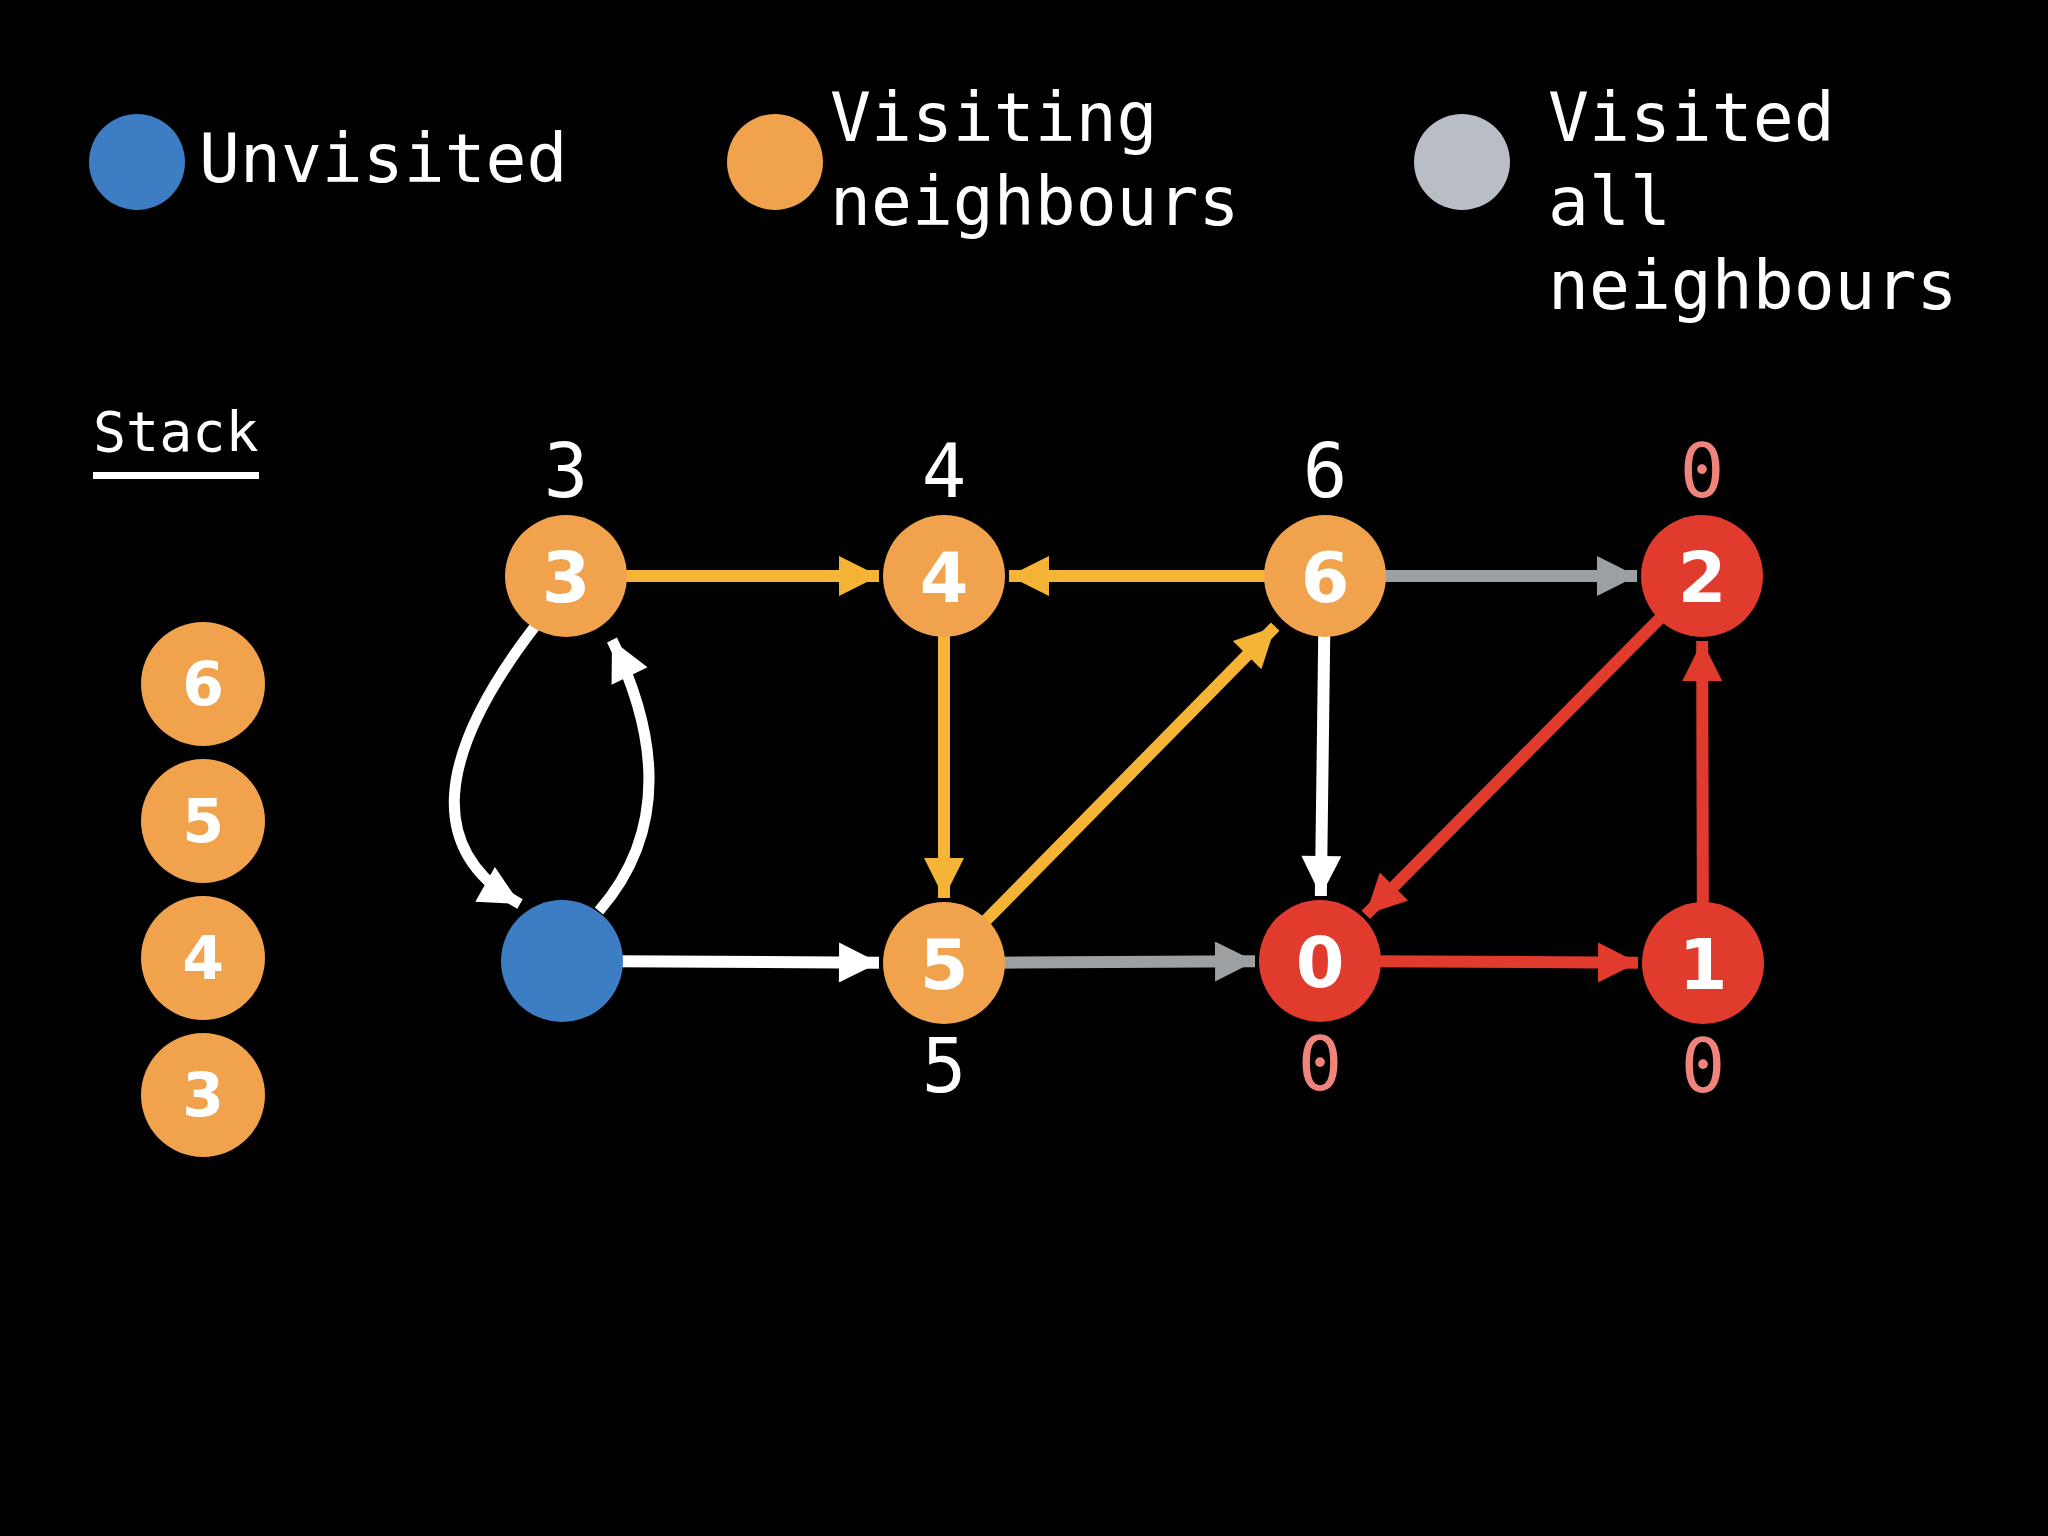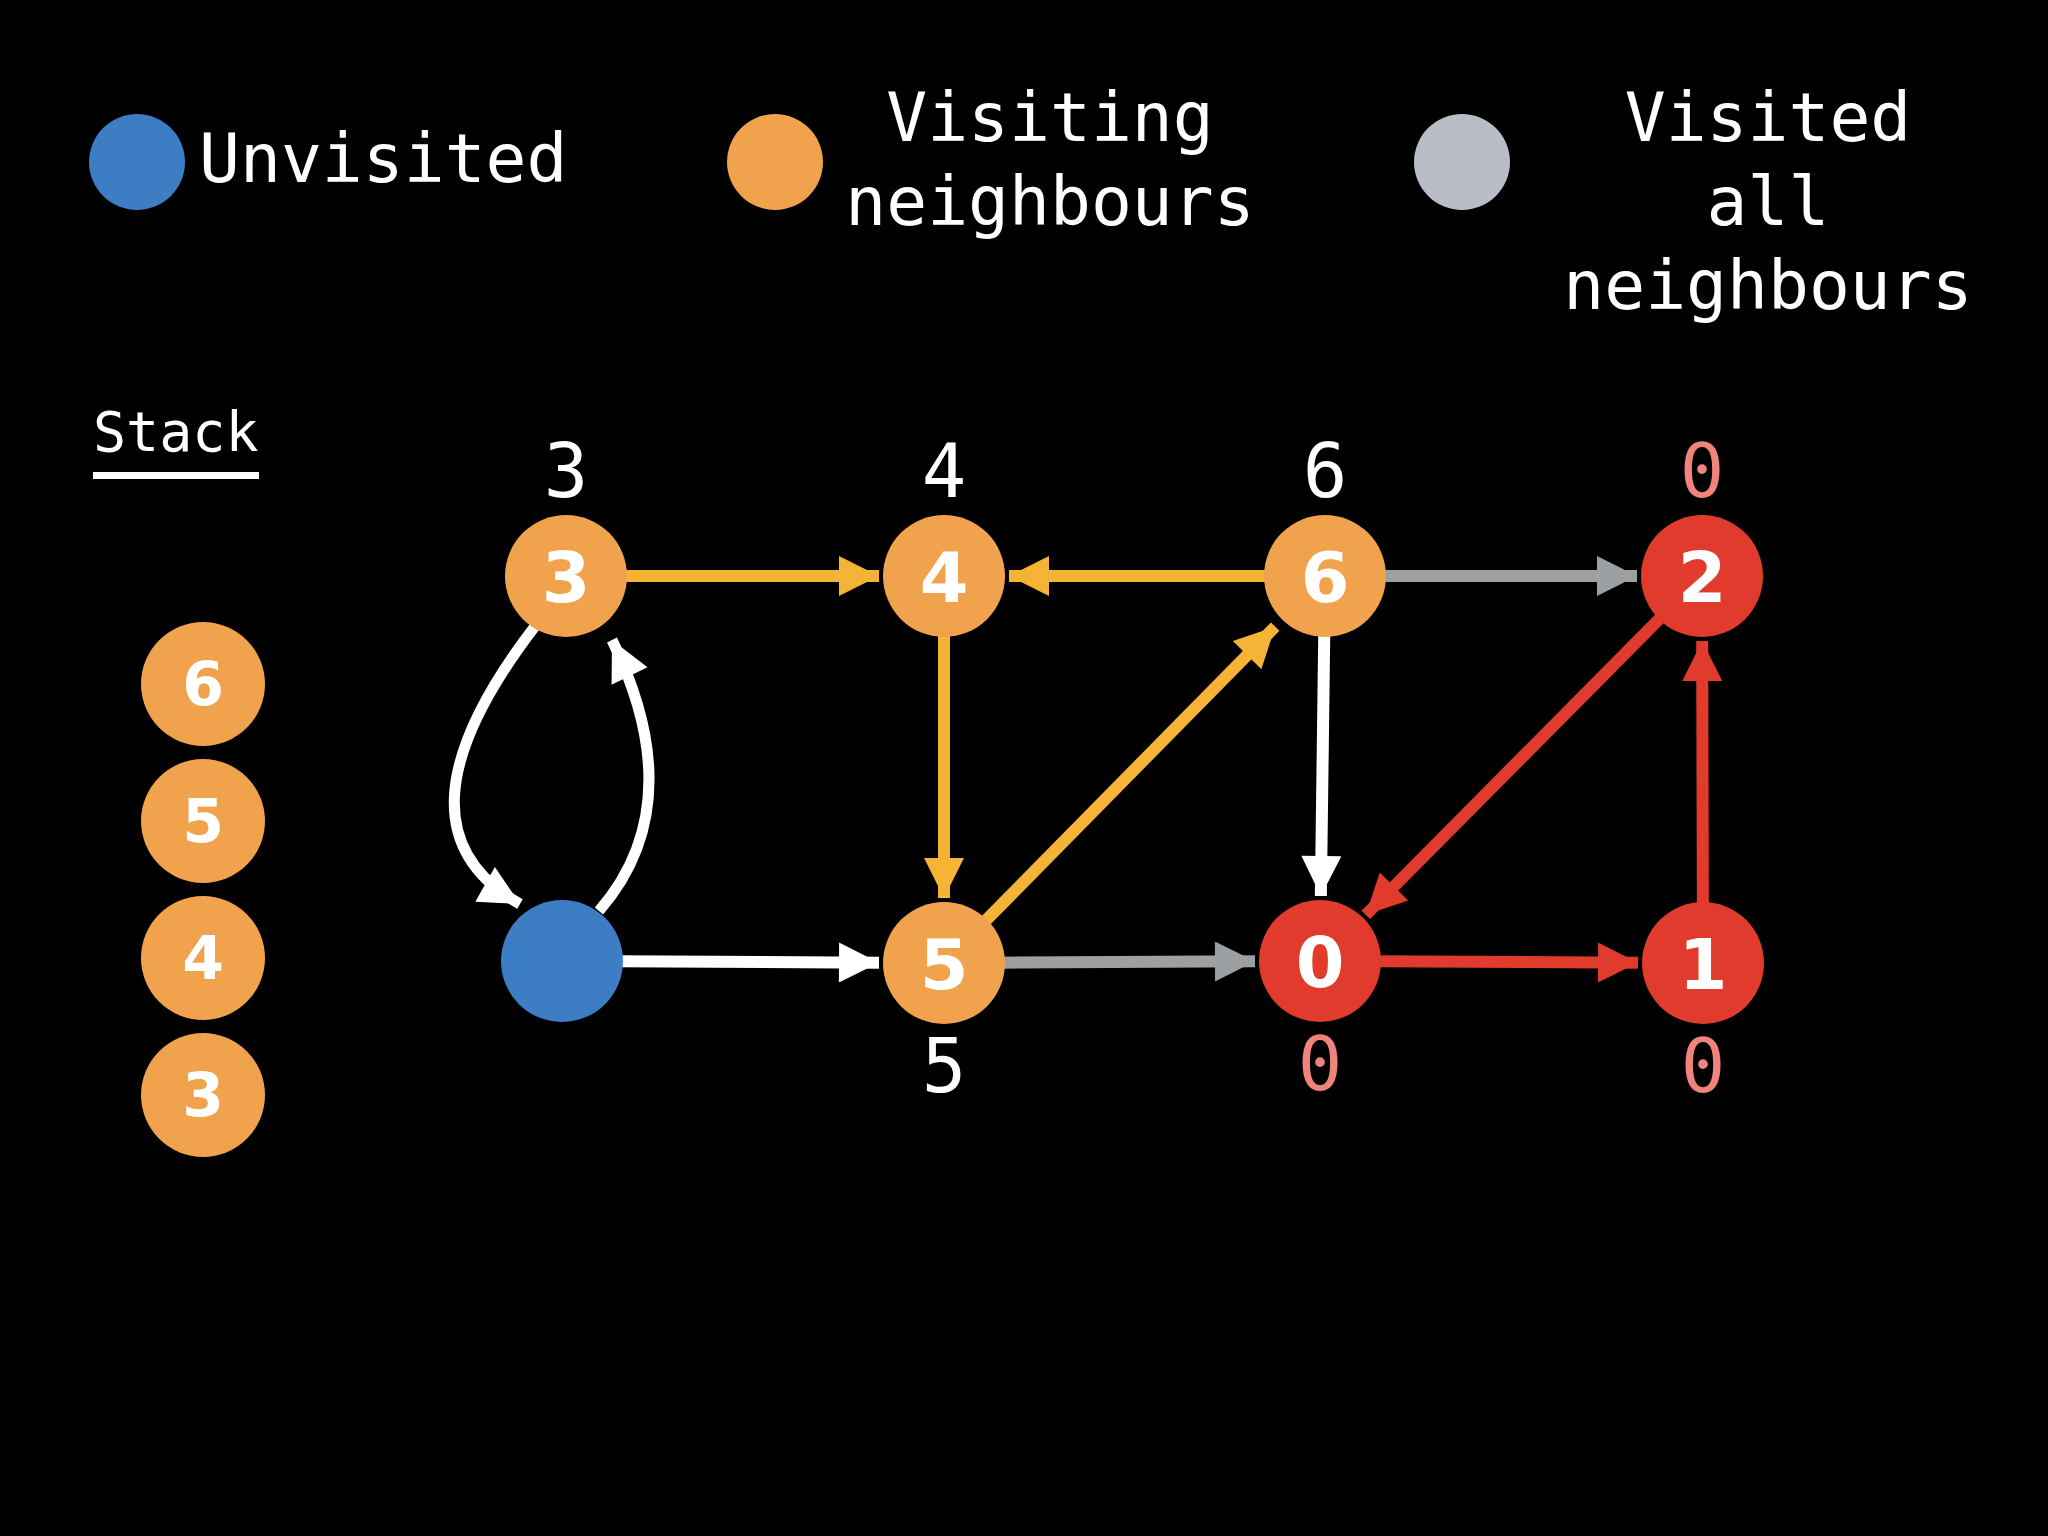--- a/index.html
+++ b/index.html
@@ -3,21 +3,21 @@
 <meta charset="utf-8">
 <style>
   html,body{margin:0;padding:0;background:#000;}
   body{width:2048px;height:1536px;position:relative;overflow:hidden;
        font-family:"DejaVu Sans Mono", monospace;color:#fff;}
   #stage{position:absolute;left:0;top:0;width:2048px;height:1125px;}
 
   
   .legend-dot{position:absolute;width:96px;height:96px;border-radius:50%;}
   .legend-label{position:absolute;font-size:68px;line-height:84px;white-space:pre-line;}
-  .legend-label.centered{text-align:center;width:440px;}
+  .legend-label.centered{text-align:left;width:440px;}
 
   
   .stack-title{position:absolute;left:93px;top:396px;font-size:55px;line-height:72px;
                padding-bottom:4px;border-bottom:7px solid #fff;width:-moz-fit-content;width:fit-content;}
   .stack-item{position:absolute;width:124px;height:124px;border-radius:50%;
               display:flex;align-items:center;justify-content:center;
               font-family:"DejaVu Sans", sans-serif;font-weight:bold;font-size:60px;color:#fff;}
 
   
   #graph{position:absolute;left:0;top:0;}

